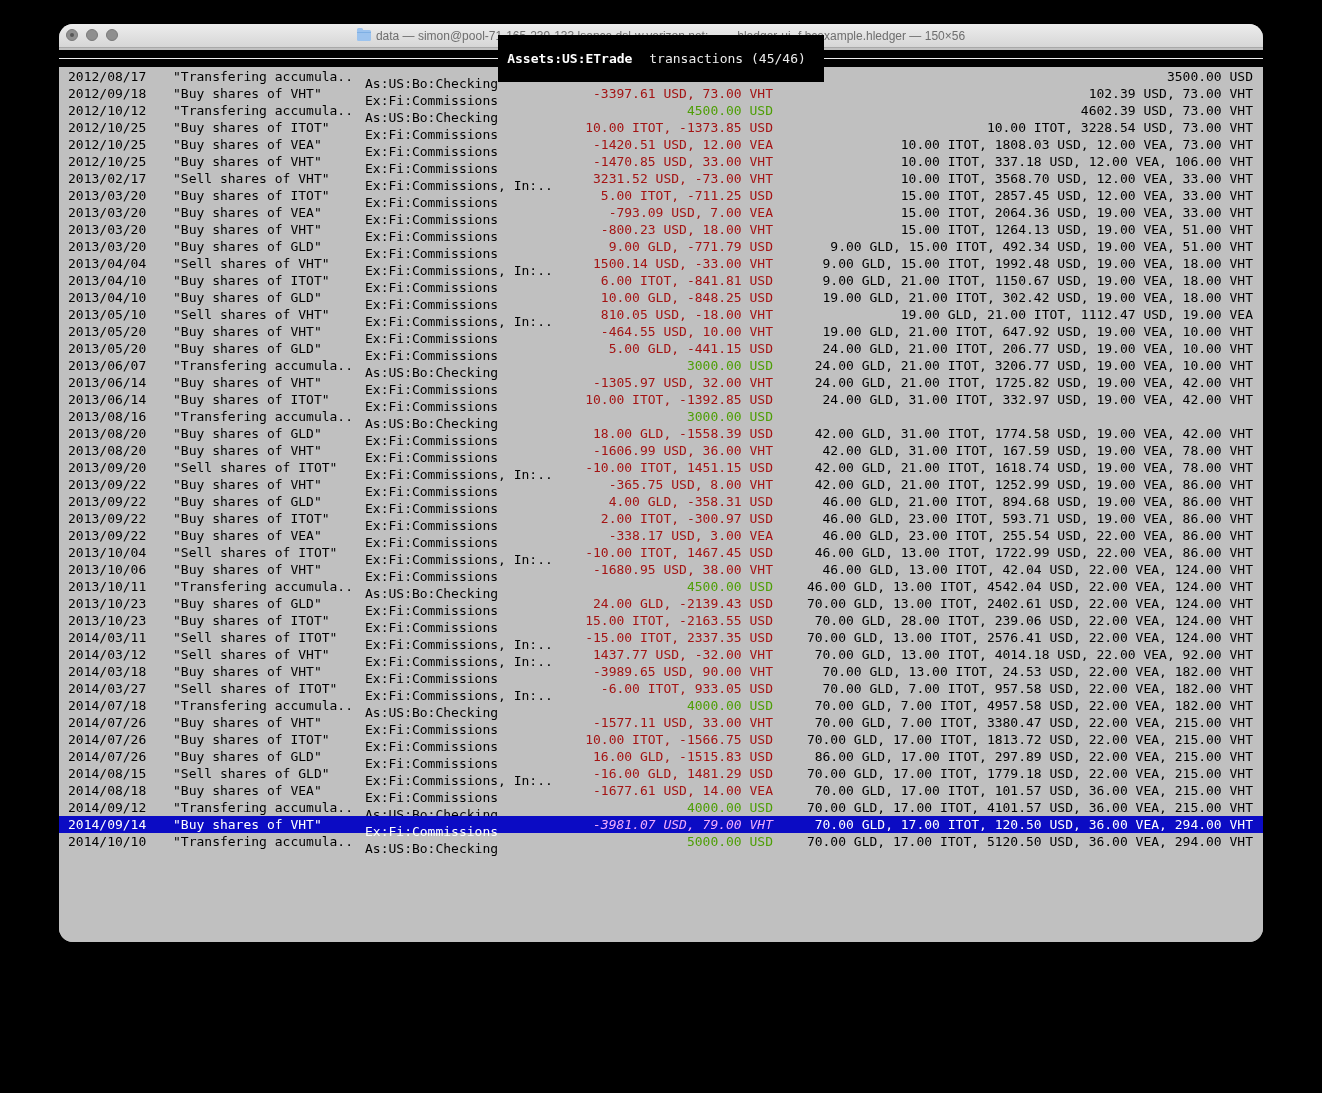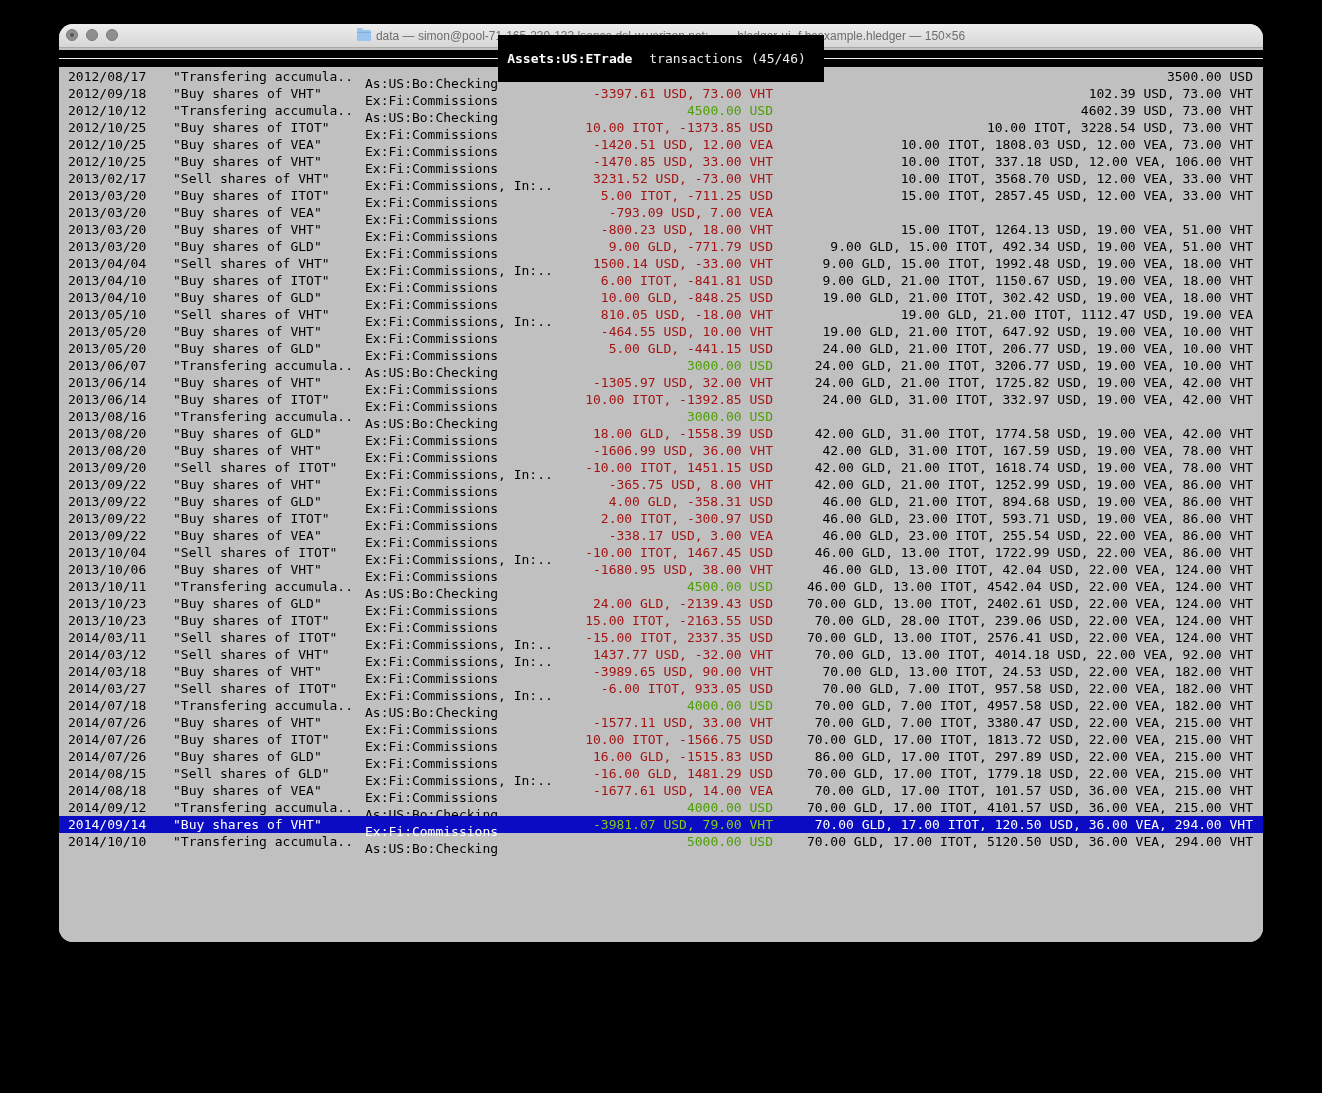--- a/index.html
+++ b/index.html
@@ -45,21 +45,21 @@
   .row span{position:absolute;top:0;}
   .cdate{left:9px;}
   .cdesc{left:114px;}
   .cacct{left:306px;margin-top:7px;}
   .cchg{left:414px;width:300px;text-align:right;}
   .cbal{right:10px;text-align:right;}
   .chg-red{color:#a31414;}
   .chg-green{color:#4e9e06;}
   .row.sel{background:#0b0bc4;}
   .row.sel .cdate,.row.sel .cdesc,.row.sel .cacct,.row.sel .cbal{color:#fff;}
-  .row.sel .chg-red{color:#84cc16;}
+  .row.sel .chg-red{color:#f0abfc;font-style:italic;}
 </style>
 </head>
 <body>
 
 <div class="window">
 
   <div class="titlebar">
     <div class="lights">
       <div class="light close"></div>
       <div class="light"></div>
@@ -82,21 +82,21 @@
 
     <div class="rows">
         <div class="row"><span class="cdate">2012/08/17</span><span class="cdesc">"Transfering accumula..</span><span class="cacct">As:US:Bo:Checking</span><span class="cchg chg-green">3500.00 USD</span><span class="cbal">3500.00 USD</span></div>
         <div class="row"><span class="cdate">2012/09/18</span><span class="cdesc">"Buy shares of VHT"</span><span class="cacct">Ex:Fi:Commissions</span><span class="cchg chg-red">-3397.61 USD, 73.00 VHT</span><span class="cbal">102.39 USD, 73.00 VHT</span></div>
         <div class="row"><span class="cdate">2012/10/12</span><span class="cdesc">"Transfering accumula..</span><span class="cacct">As:US:Bo:Checking</span><span class="cchg chg-green">4500.00 USD</span><span class="cbal">4602.39 USD, 73.00 VHT</span></div>
         <div class="row"><span class="cdate">2012/10/25</span><span class="cdesc">"Buy shares of ITOT"</span><span class="cacct">Ex:Fi:Commissions</span><span class="cchg chg-red">10.00 ITOT, -1373.85 USD</span><span class="cbal">10.00 ITOT, 3228.54 USD, 73.00 VHT</span></div>
         <div class="row"><span class="cdate">2012/10/25</span><span class="cdesc">"Buy shares of VEA"</span><span class="cacct">Ex:Fi:Commissions</span><span class="cchg chg-red">-1420.51 USD, 12.00 VEA</span><span class="cbal">10.00 ITOT, 1808.03 USD, 12.00 VEA, 73.00 VHT</span></div>
         <div class="row"><span class="cdate">2012/10/25</span><span class="cdesc">"Buy shares of VHT"</span><span class="cacct">Ex:Fi:Commissions</span><span class="cchg chg-red">-1470.85 USD, 33.00 VHT</span><span class="cbal">10.00 ITOT, 337.18 USD, 12.00 VEA, 106.00 VHT</span></div>
         <div class="row"><span class="cdate">2013/02/17</span><span class="cdesc">"Sell shares of VHT"</span><span class="cacct">Ex:Fi:Commissions, In:..</span><span class="cchg chg-red">3231.52 USD, -73.00 VHT</span><span class="cbal">10.00 ITOT, 3568.70 USD, 12.00 VEA, 33.00 VHT</span></div>
         <div class="row"><span class="cdate">2013/03/20</span><span class="cdesc">"Buy shares of ITOT"</span><span class="cacct">Ex:Fi:Commissions</span><span class="cchg chg-red">5.00 ITOT, -711.25 USD</span><span class="cbal">15.00 ITOT, 2857.45 USD, 12.00 VEA, 33.00 VHT</span></div>
-        <div class="row"><span class="cdate">2013/03/20</span><span class="cdesc">"Buy shares of VEA"</span><span class="cacct">Ex:Fi:Commissions</span><span class="cchg chg-red">-793.09 USD, 7.00 VEA</span></div>
+        <div class="row"><span class="cdate">2013/03/20</span><span class="cdesc">"Buy shares of VEA"</span><span class="cacct">Ex:Fi:Commissions</span><span class="cchg chg-red">-793.09 USD, 7.00 VEA</span><span class="cbal">15.00 ITOT, 2064.36 USD, 19.00 VEA, 33.00 VHT</span></div>
         <div class="row"><span class="cdate">2013/03/20</span><span class="cdesc">"Buy shares of VHT"</span><span class="cacct">Ex:Fi:Commissions</span><span class="cchg chg-red">-800.23 USD, 18.00 VHT</span><span class="cbal">15.00 ITOT, 1264.13 USD, 19.00 VEA, 51.00 VHT</span></div>
         <div class="row"><span class="cdate">2013/03/20</span><span class="cdesc">"Buy shares of GLD"</span><span class="cacct">Ex:Fi:Commissions</span><span class="cchg chg-red">9.00 GLD, -771.79 USD</span><span class="cbal">9.00 GLD, 15.00 ITOT, 492.34 USD, 19.00 VEA, 51.00 VHT</span></div>
         <div class="row"><span class="cdate">2013/04/04</span><span class="cdesc">"Sell shares of VHT"</span><span class="cacct">Ex:Fi:Commissions, In:..</span><span class="cchg chg-red">1500.14 USD, -33.00 VHT</span><span class="cbal">9.00 GLD, 15.00 ITOT, 1992.48 USD, 19.00 VEA, 18.00 VHT</span></div>
         <div class="row"><span class="cdate">2013/04/10</span><span class="cdesc">"Buy shares of ITOT"</span><span class="cacct">Ex:Fi:Commissions</span><span class="cchg chg-red">6.00 ITOT, -841.81 USD</span><span class="cbal">9.00 GLD, 21.00 ITOT, 1150.67 USD, 19.00 VEA, 18.00 VHT</span></div>
         <div class="row"><span class="cdate">2013/04/10</span><span class="cdesc">"Buy shares of GLD"</span><span class="cacct">Ex:Fi:Commissions</span><span class="cchg chg-red">10.00 GLD, -848.25 USD</span><span class="cbal">19.00 GLD, 21.00 ITOT, 302.42 USD, 19.00 VEA, 18.00 VHT</span></div>
         <div class="row"><span class="cdate">2013/05/10</span><span class="cdesc">"Sell shares of VHT"</span><span class="cacct">Ex:Fi:Commissions, In:..</span><span class="cchg chg-red">810.05 USD, -18.00 VHT</span><span class="cbal">19.00 GLD, 21.00 ITOT, 1112.47 USD, 19.00 VEA</span></div>
         <div class="row"><span class="cdate">2013/05/20</span><span class="cdesc">"Buy shares of VHT"</span><span class="cacct">Ex:Fi:Commissions</span><span class="cchg chg-red">-464.55 USD, 10.00 VHT</span><span class="cbal">19.00 GLD, 21.00 ITOT, 647.92 USD, 19.00 VEA, 10.00 VHT</span></div>
         <div class="row"><span class="cdate">2013/05/20</span><span class="cdesc">"Buy shares of GLD"</span><span class="cacct">Ex:Fi:Commissions</span><span class="cchg chg-red">5.00 GLD, -441.15 USD</span><span class="cbal">24.00 GLD, 21.00 ITOT, 206.77 USD, 19.00 VEA, 10.00 VHT</span></div>
         <div class="row"><span class="cdate">2013/06/07</span><span class="cdesc">"Transfering accumula..</span><span class="cacct">As:US:Bo:Checking</span><span class="cchg chg-green">3000.00 USD</span><span class="cbal">24.00 GLD, 21.00 ITOT, 3206.77 USD, 19.00 VEA, 10.00 VHT</span></div>
         <div class="row"><span class="cdate">2013/06/14</span><span class="cdesc">"Buy shares of VHT"</span><span class="cacct">Ex:Fi:Commissions</span><span class="cchg chg-red">-1305.97 USD, 32.00 VHT</span><span class="cbal">24.00 GLD, 21.00 ITOT, 1725.82 USD, 19.00 VEA, 42.00 VHT</span></div>

